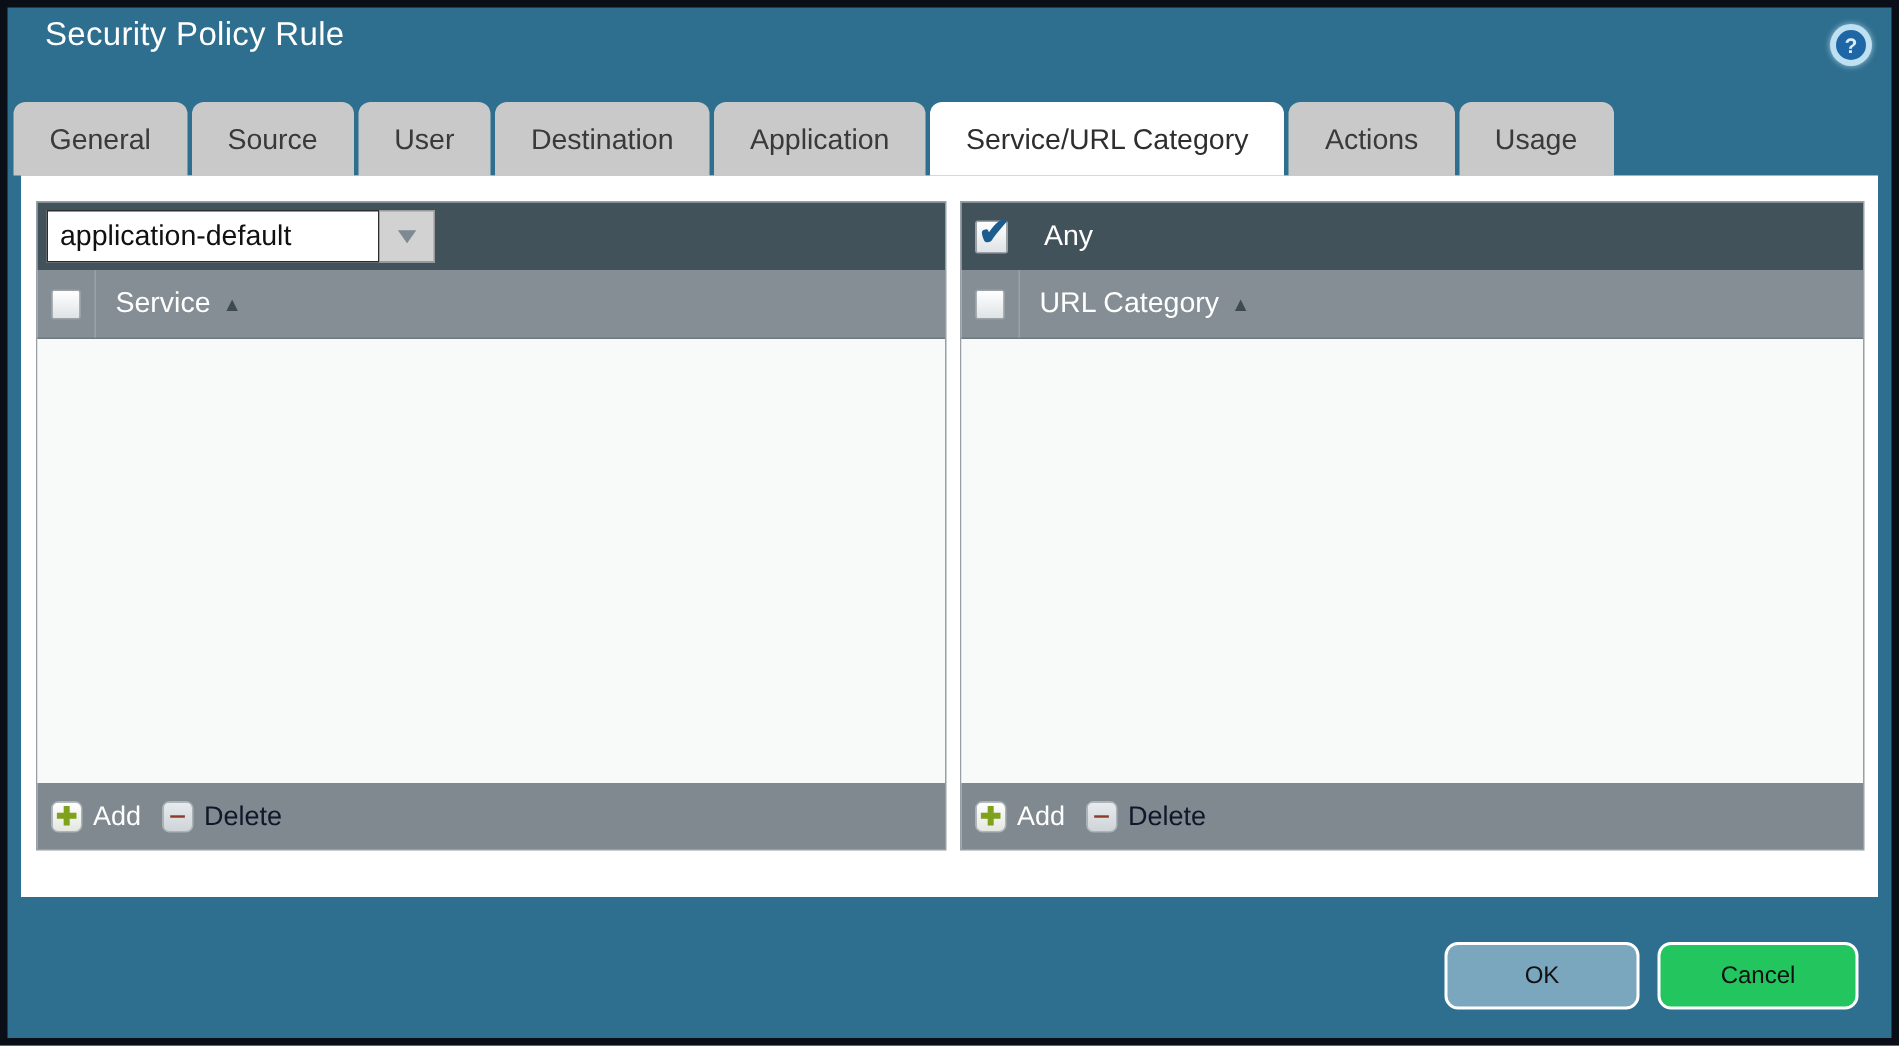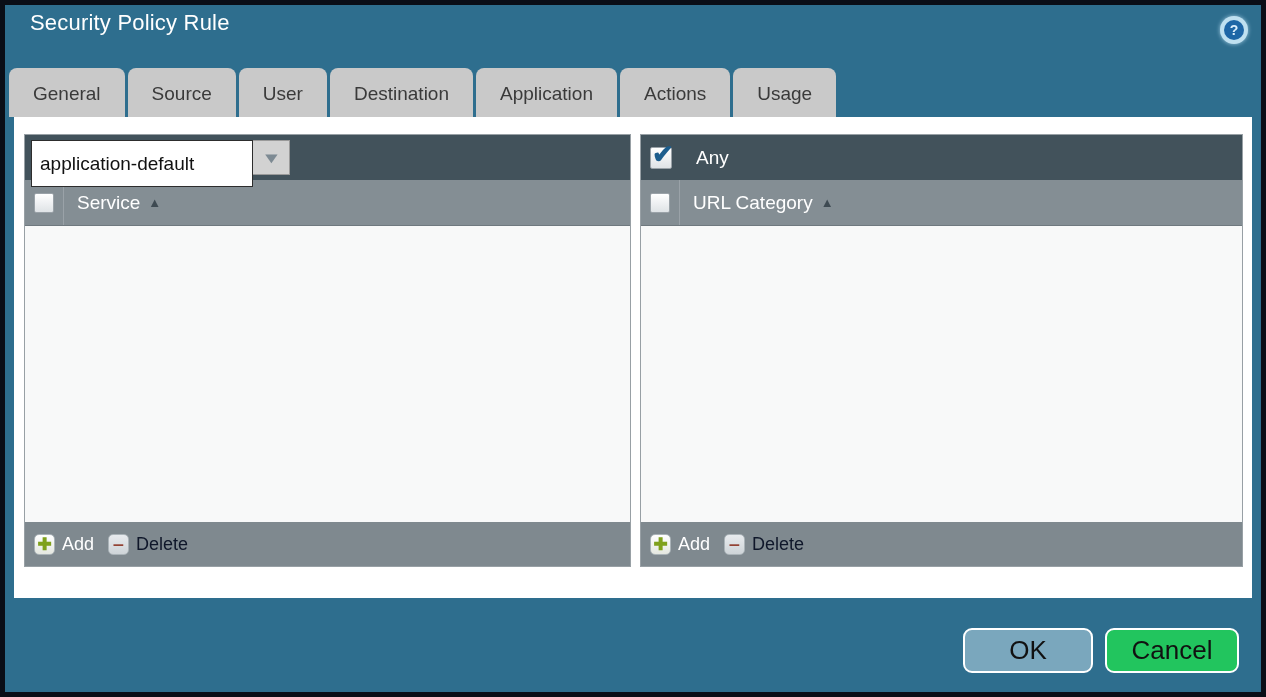--- a/index.html
+++ b/index.html
@@ -30,21 +30,21 @@
   .panel.left  { left:10px;  width:607px; }
   .panel.right { left:626px; width:603px; }
 
   .panel-top { height:45px; background:#42525b; flex:0 0 auto; position:relative; }
   .col-header { height:46px; background:#848e94; flex:0 0 auto; display:flex; align-items:center; border-bottom:1px solid #6f797f; }
   .list { flex:1 1 auto; background:#f8f9f9; }
   .panel-footer { height:44px; background:#7f898f; flex:0 0 auto; display:flex; align-items:center; padding-left:9px; }
 
   
   .dropdown { position:absolute; left:6px; top:5px; display:flex; }
-  .dropdown input { width:222px; height:47px; border:1px solid #2d2d2d; font-size:19px; padding:0 8px;
+  .dropdown input { width:222px; height:35px; border:1px solid #2d2d2d; font-size:19px; padding:0 8px;
                     font-family:"Liberation Sans", sans-serif; color:#111; background:#fff; }
   .dropdown .dd-btn { width:37px; height:35px; background:#d2d2d2; border:1px solid #9a9a9a; border-left:none;
                     display:flex; align-items:center; justify-content:center; cursor:pointer; }
   .dropdown .dd-btn span { color:#7d8a93; font-size:15px; transform:scaleX(1.4); }
 
   
   .any-row { position:absolute; left:9px; top:0; height:45px; display:flex; align-items:center; }
   .cb { width:22px; height:22px; background:linear-gradient(#ffffff,#dfe3e6); border:1px solid #9aa2a8;
         border-radius:2px; position:relative; cursor:pointer; }
   .cb.checked .mark { position:absolute; left:1px; top:-9px; font-size:26px; color:#1c5d8d; font-weight:bold; }
@@ -63,21 +63,21 @@
              background:linear-gradient(#ffffff,#e4e7e0); display:flex; align-items:center; justify-content:center; }
   .icon-sq.dim { background:linear-gradient(#e8ebee,#ced4d8); }
   .plus  { color:#7fa11c; font-size:17px; font-weight:bold; line-height:1; }
   .minus { color:#8f3b2c; font-size:15px; font-weight:bold; line-height:1; transform:scaleX(1.3); }
   .foot-label { font-size:18px; margin-left:7px; }
   .foot-label.on  { color:#ffffff; }
   .foot-label.off { color:#0f172a; }
 
   
   .btn { position:absolute; top:623px; height:45px; border:2px solid #ffffff; border-radius:9px;
-         font-size:26px; color:#111; display:flex; align-items:center; justify-content:center;
+         font-size:16px; color:#111; display:flex; align-items:center; justify-content:center;
          font-family:"Liberation Sans", sans-serif; cursor:pointer; }
   .btn.ok     { left:958px;  width:130px; background:#7aa7bd; }
   .btn.cancel { left:1100px; width:134px; background:#22c55e; }
 </style>
 </head>
 <body>
 
 <div class="screen">
   <div class="dialog">
 
@@ -85,20 +85,21 @@
     <div class="help">
       <div class="inner">?</div>
     </div>
 
     <div class="tabs">
       <div class="tab">General</div>
       <div class="tab">Source</div>
       <div class="tab">User</div>
       <div class="tab">Destination</div>
       <div class="tab">Application</div>
+      <div class="tab active">Service/URL Category</div>
       <div class="tab">Actions</div>
       <div class="tab">Usage</div>
     </div>
 
     <div class="content">
 
       <div class="panel left">
         <div class="panel-top">
           <div class="dropdown">
             <input type="text" readonly="" value="application-default" style="">

